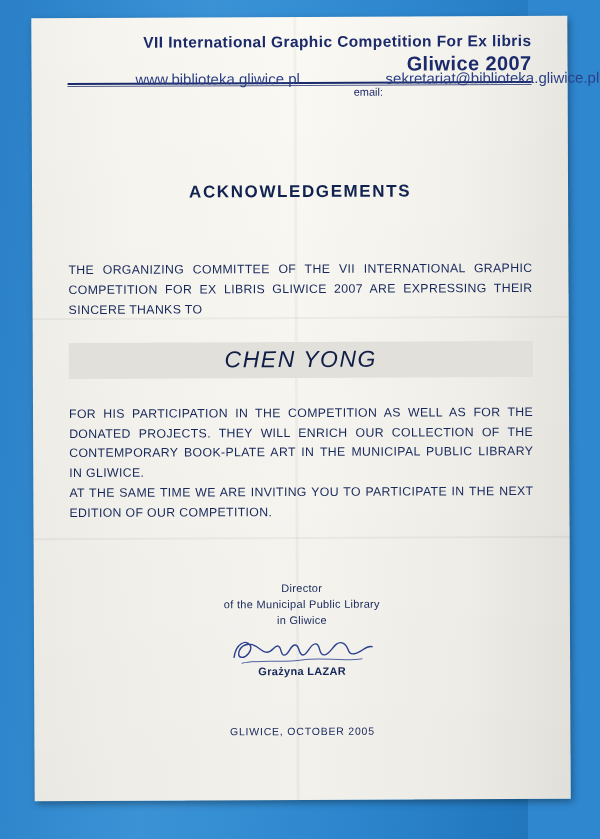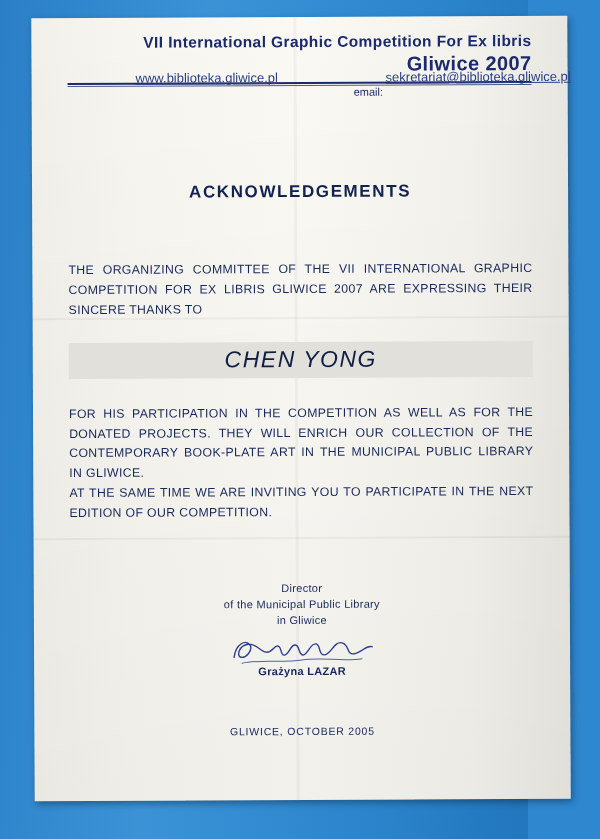--- a/index.html
+++ b/index.html
@@ -93,23 +93,22 @@
     background: #1b2a6b;
     opacity: 0.75;
   }
   .contacts {
     position: relative;
     height: 20px;
     margin-top: -14px;
   }
   .contact {
     position: absolute;
-    font-size: 13px;
+    font-size: 15px;
     color: #2b3f86;
-    text-decoration: underline;
     white-space: nowrap;
   }
   .contact.web { left: 68px; top: 0; }
   .contact.mail { left: 286px; top: 0; text-align: right; }
   .mail-label {
     position: absolute;
     left: 286px;
     top: 16px;
     font-size: 11px;
     color: #1b2a6b;

